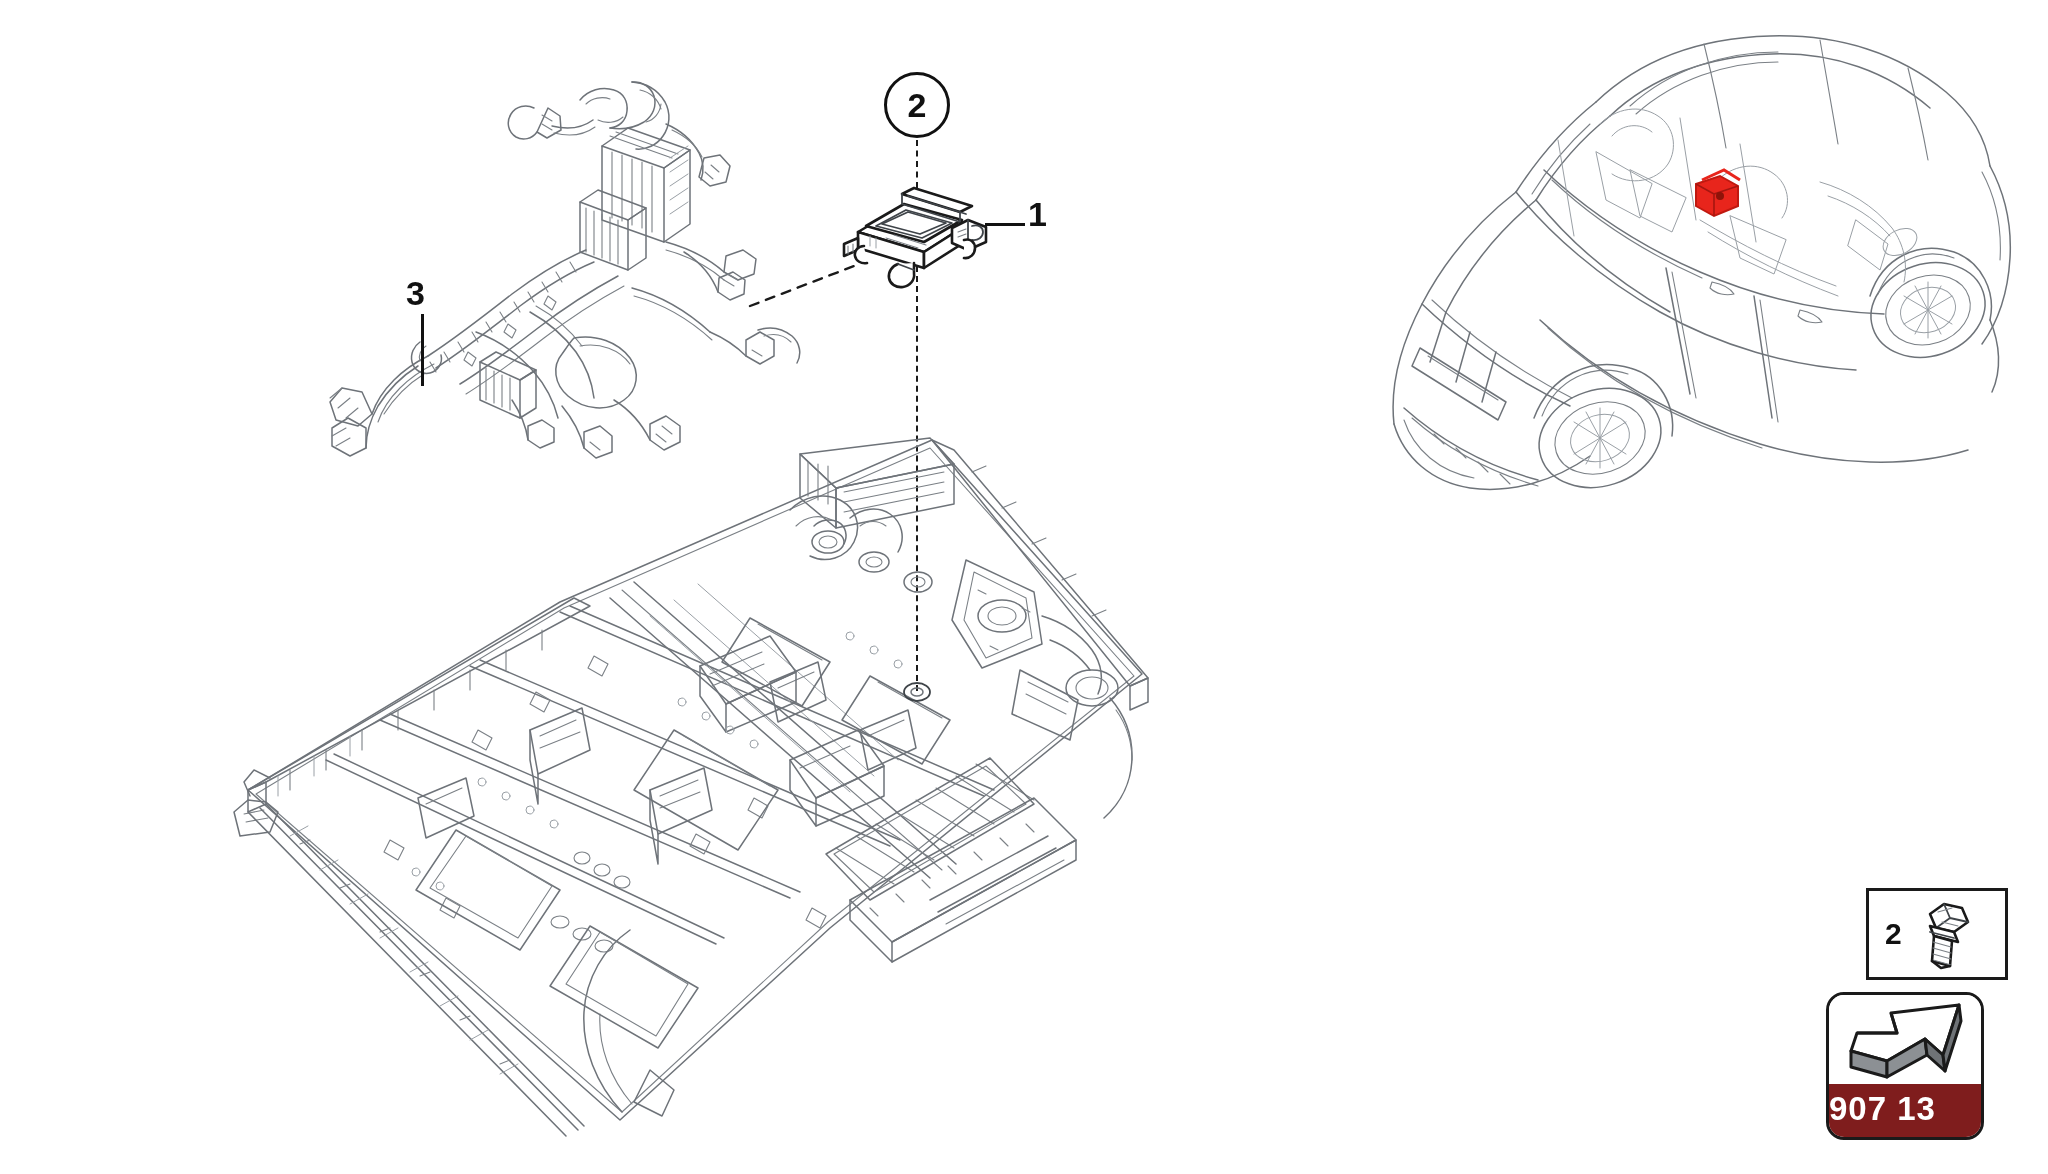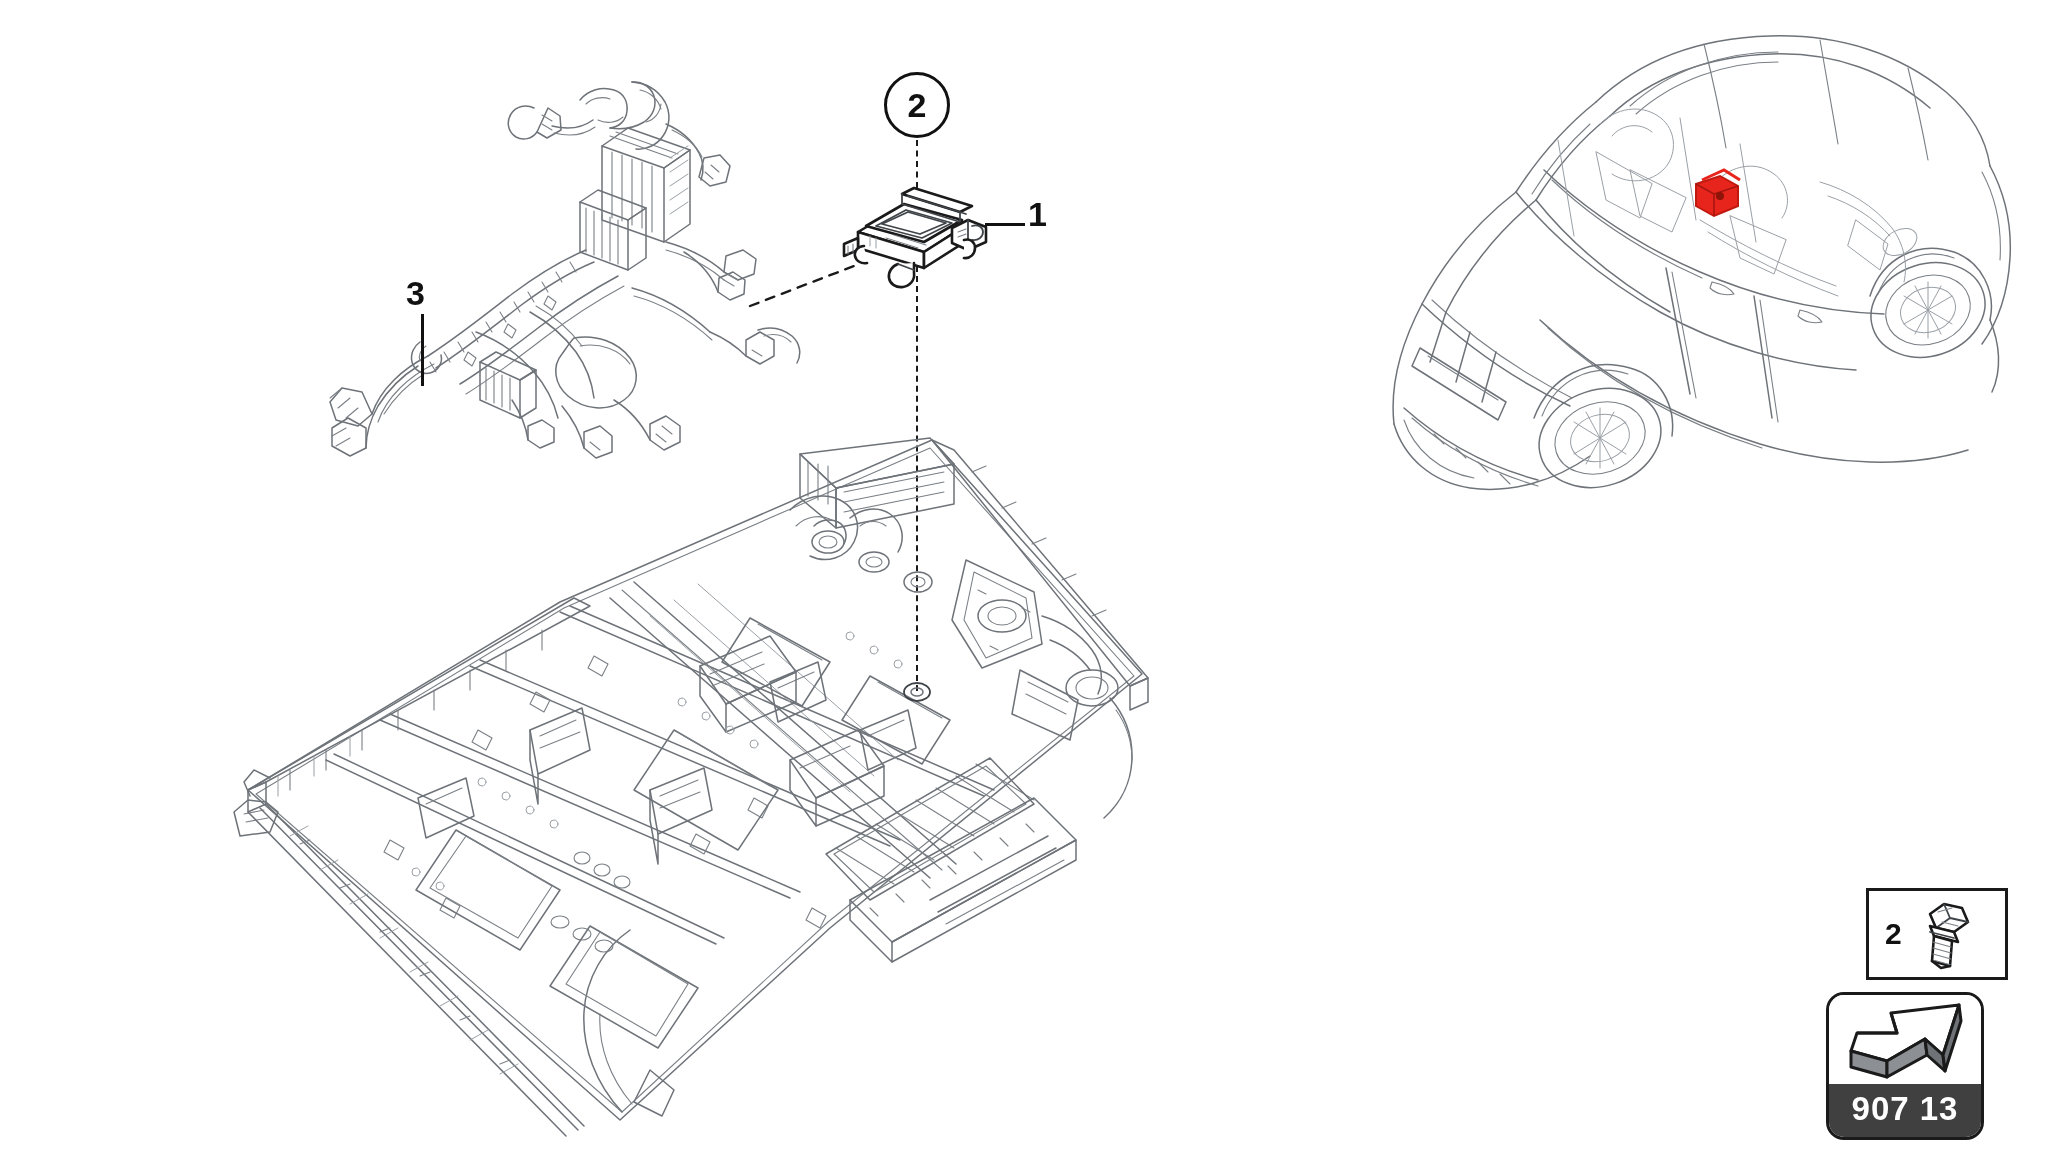--- a/index.html
+++ b/index.html
@@ -46,21 +46,21 @@
   .group-card{
     position:absolute;background:#fff;border:3px solid #1a1a1a;
     border-radius:18px;box-sizing:border-box;overflow:hidden;
     display:flex;flex-direction:column;
   }
   .group-card .gc-icon{
     flex:1 1 auto;display:flex;align-items:center;justify-content:center;
     background:#fff;
   }
   .group-card .gc-label{
-    background:#404040;color:#fff;text-align:center;
+    background:#7f1d1d;color:#fff;text-align:left;
     font-family:"Liberation Sans",sans-serif;font-weight:bold;
     font-size:33px;letter-spacing:1px;padding:6px 0 9px 0;
   }
 
   svg{display:block;overflow:visible;}
   .ln{fill:none;stroke:#6e7379;stroke-width:1.5;stroke-linecap:round;stroke-linejoin:round;}
   .ln-thin{fill:none;stroke:#7b8086;stroke-width:1.1;stroke-linecap:round;stroke-linejoin:round;}
   .ln-faint{fill:none;stroke:#9aa0a6;stroke-width:1;stroke-linecap:round;stroke-linejoin:round;}
   .ln-dark{fill:none;stroke:#1a1a1a;stroke-width:2.6;stroke-linecap:round;stroke-linejoin:round;}
   .ln-med{fill:none;stroke:#3f4449;stroke-width:1.8;stroke-linecap:round;stroke-linejoin:round;}

